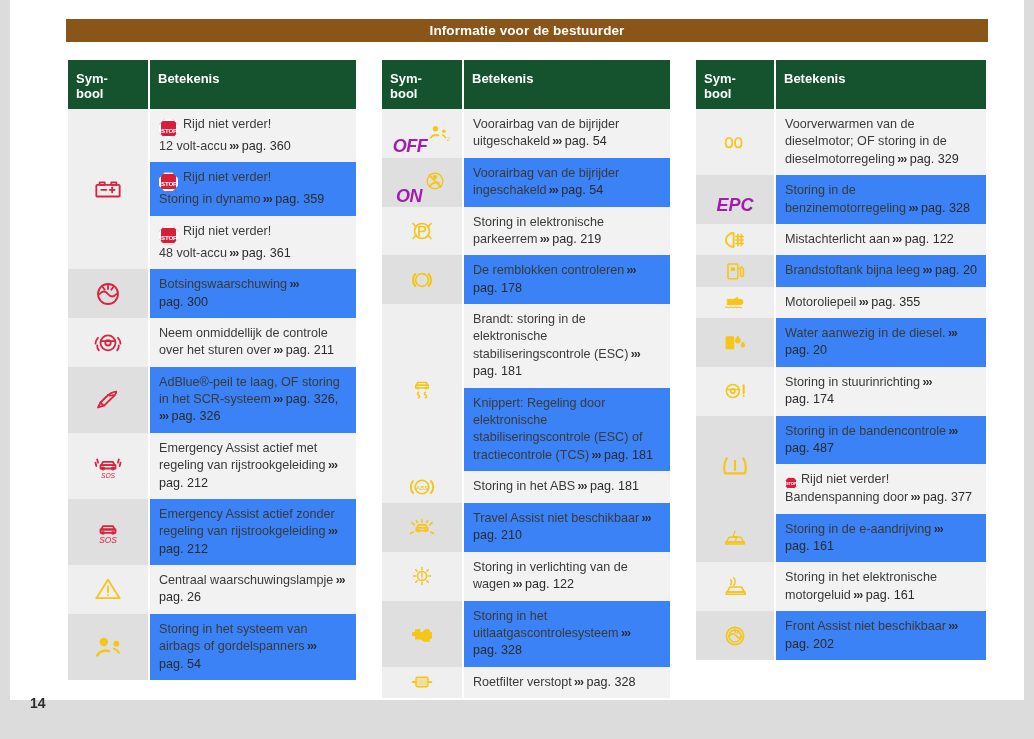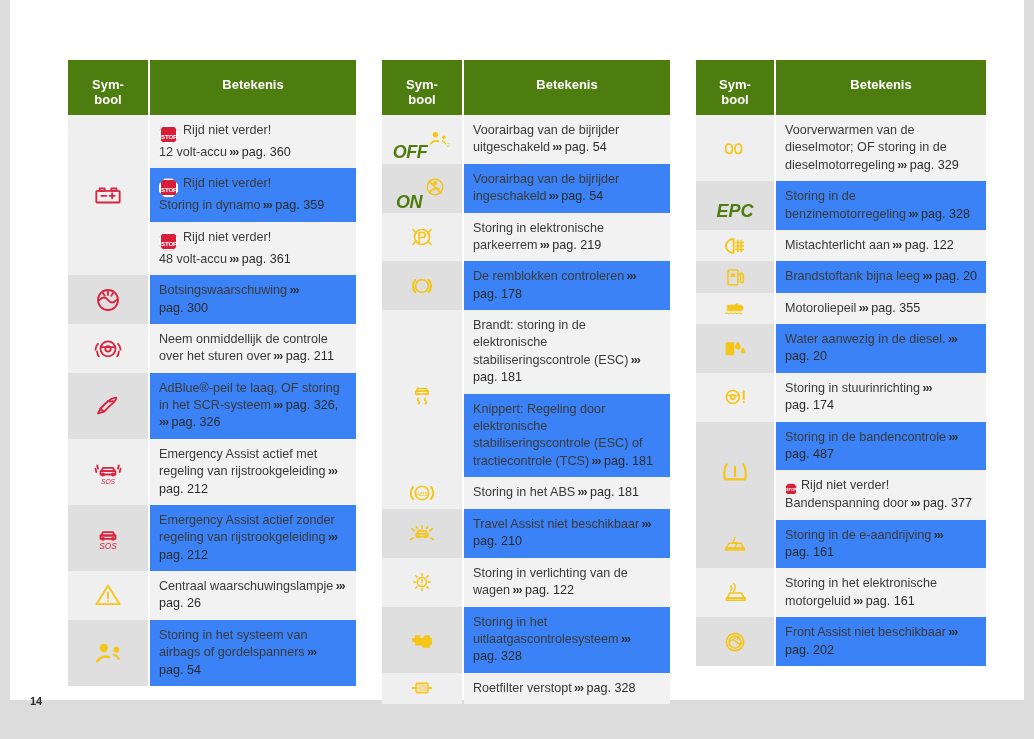--- a/index.html
+++ b/index.html
@@ -23,21 +23,21 @@
     background:#8a5518;
     color:#ffffff;
     font-size:13.5px;
     font-weight:bold;
     letter-spacing:.1px;
     display:flex;align-items:center;justify-content:center;
   }
   .pagenum{
     position:absolute;
     left:20px; top:695px;
-    font-size:11px; font-weight:bold; color:#2b2b2b;
+    font-size:14px; font-weight:bold; color:#2b2b2b;
   }
 
   .cols{
     position:absolute;
     left:0; top:0; width:100%; height:100%;
   }
   .col{
     position:absolute;
     top:60px;
   }
@@ -45,27 +45,27 @@
   .col2{ left:370px; width:292px; }
   .col3{ left:684px; width:294px; }
 
   table.tbl{
     border-collapse:separate;
     border-spacing:2px 0px;
     width:100%;
     table-layout:fixed;
   }
   table.tbl th{
-    background:#4d7c0f;
+    background:#14532d;
     color:#ffffff;
     font-size:13px;
     font-weight:bold;
-    text-align:center;
+    text-align:left;
     vertical-align:top;
-    padding:18px 8px 8px 8px;
+    padding:12px 8px 8px 8px;
     height:28px;
     line-height:1.12;
   }
   th.sym{ width:64px; }
   .col3 th.sym{ width:62px; }
 
   td.symcell{
     width:64px;
     text-align:center;
     vertical-align:middle;
@@ -105,30 +105,33 @@
     margin-right:5px;
     clip-path:polygon(30% 0,70% 0,100% 30%,100% 70%,70% 100%,30% 100%,0 70%,0 30%);
     border:2px solid #fff;
     box-sizing:border-box;
   }
   .stopbadge.small{
     width:12px;height:12px;line-height:12px;font-size:4px;
     vertical-align:-2px;margin-right:4px;border-width:1px;
   }
   .txtsym{
-    font-size:17px;font-weight:bold;color:#4d7c0f;letter-spacing:-.5px;
+    font-size:17px;font-weight:bold;color:#a21caf;letter-spacing:-.5px;
     display:inline-block;vertical-align:middle;margin-top:12px;
   }
   .txtsym.epc{font-size:18px;letter-spacing:0px;}
 </style>
 </head>
 <body>
 
 <div class="page">
 
+  <div class="banner">
+    <span>Informatie voor de bestuurder</span>
+  </div>
 
   <div class="cols">
     <div class="col col1">
         <table class="tbl">
           <thead>
             <tr>
               <th class="sym">Sym-<br>bool</th>
               <th>Betekenis</th>
             </tr>
           </thead>

